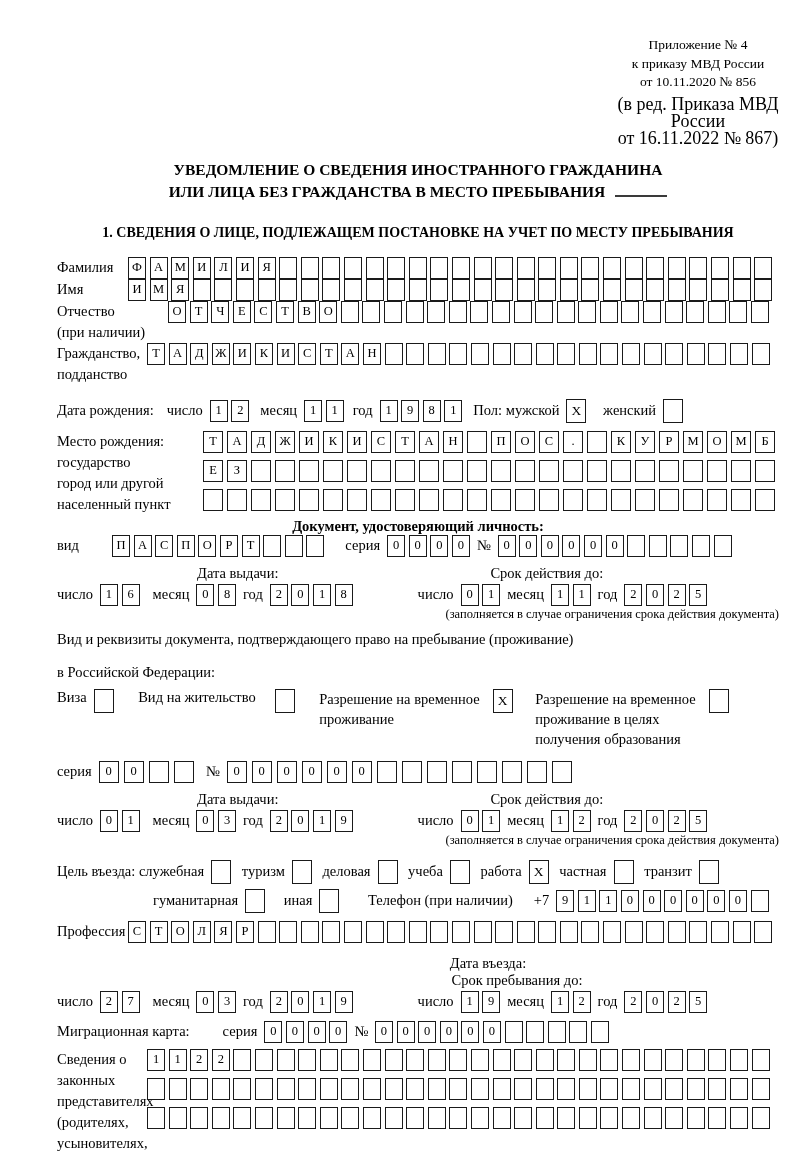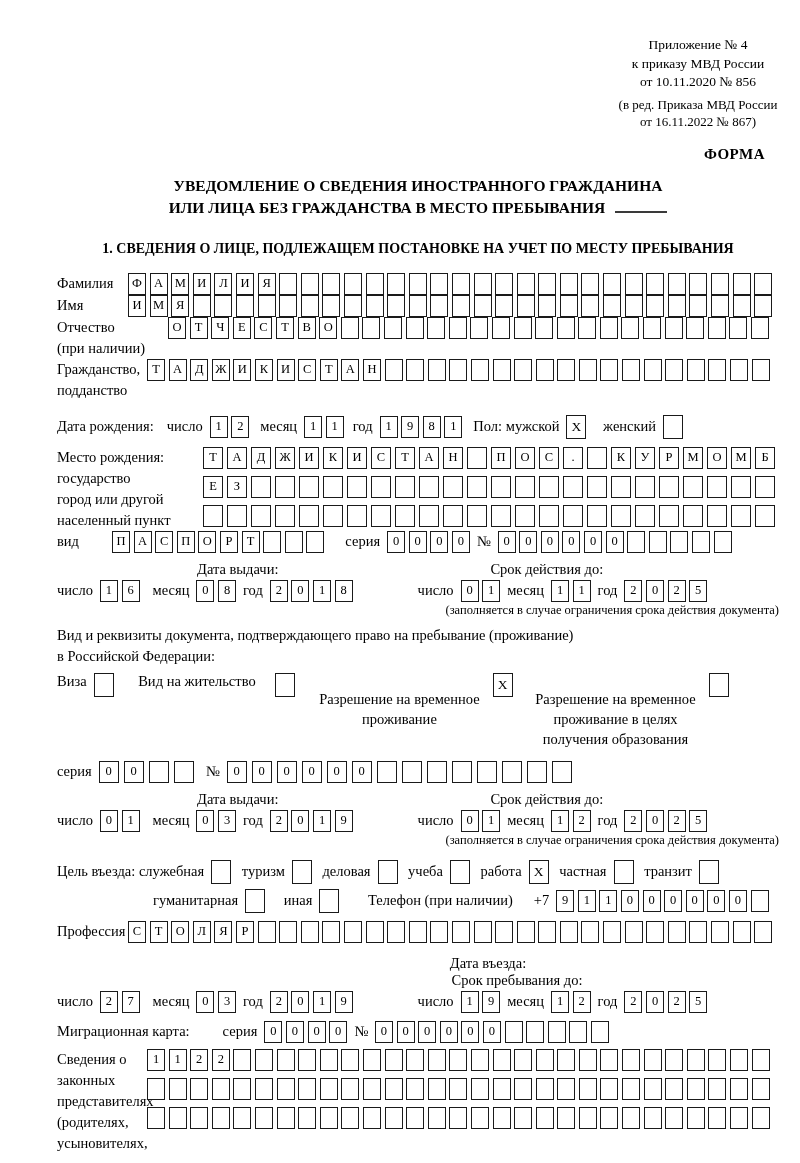--- a/index.html
+++ b/index.html
@@ -5,34 +5,34 @@
   * { box-sizing: border-box; }
   html,body { margin:0; padding:0; }
   body {
     width:800px; height:1163px; background:#ffffff; color:#000;
     font-family:"Liberation Serif", serif; overflow:hidden;
   }
   .page { width:800px; height:1163px; padding:36px 21px 0 57px; }
 
   
   .hdr { margin-left:560px; font-size:13.5px; line-height:18.5px;text-align:center; }
-  .hdr .sub { font-size:13px; line-height:17px; margin-top:4px; }
+  .hdr .sub { font-size:18px; line-height:17px; margin-top:4px; }
 
   .forma { text-align:right; padding-right:14px; font-weight:bold; font-size:15px; margin-top:16px; letter-spacing:.5px; }
 
   .title { text-align:center; font-weight:bold; font-size:15.5px; line-height:22px; margin-top:12px; }
   .title .blank { display:inline-block; width:52px; height:14px; border-bottom:2px solid #3a3a3a; margin-left:10px; }
 
   .sec { text-align:center; font-weight:bold; font-size:14px; margin-top:22px; }
 
   
   .row { display:flex; align-items:center; column-gap:7px; font-size:14.5px; }
   .txt { white-space:nowrap; }
   .lbl { flex:none; line-height:21px; }
-  .block { text-align:center; line-height:20px;margin-top:16px; }
+  .block { line-height:20px; }
   .cells { display:flex; flex:none; }
   .cell {
     flex:none; width:18px; height:22px; margin-right:3.6px;
     border:1.6px solid #1a1a1a; background:#fff;
     display:flex; align-items:center; justify-content:center;
     font-size:12.5px;
   }
   .cell:last-child { margin-right:0; }
   .cb { width:20px; height:24px; font-size:13.5px; }
   .cellstack { display:flex; flex-direction:column; row-gap:7px; }
@@ -52,21 +52,21 @@
 
   .row-birthdate { margin-top:14px; }
   .row-birthplace { margin-top:8px; }
   .row-birthplace .cell { width:20px; margin-right:4px; }
   .row-doc-heading { justify-content:center; margin-top:3px; }
   .row-doc-heading .txt { font-weight:bold; }
   .row-doc-dates-header, .row-res-dates-header, .row-entry-dates-header { margin-top:8px; }
   .row-doc-dates, .row-res-dates, .row-entry-dates { margin-top:2px; }
   .row-doc-note, .row-res-note { justify-content:flex-end; margin-top:1px; }
   .row-res-line1 { margin-top:9px; }
-  .row-res-line2 { margin-top:4px; }
+  .row-res-line2 { margin-top:16px; }
   .row-res-type { margin-top:8px; }
   .row-res-serial { margin-top:12px; }
   .row-res-serial .cell { width:20px; margin-right:5px; }
   .row-purpose { margin-top:12px; }
   .row-purpose2 { margin-top:5px; }
   .row-profession { margin-top:8px; }
   .row-entry-dates-header { margin-top:12px;flex-direction:column; }
   .row-migration-card { margin-top:8px; }
   .row-guardians { margin-top:6px; position:relative; }
 </style>
@@ -77,21 +77,20 @@
   <div class="hdr">
     <div>Приложение № 4</div>
     <div>к приказу МВД России</div>
     <div>от 10.11.2020 № 856</div>
     <div class="sub">
       <div>(в ред. Приказа МВД России</div>
       <div>от 16.11.2022 № 867)</div>
     </div>
   </div>
 
-  <div class="forma">ФОРМА</div>
 
   <div class="title">
     <div>УВЕДОМЛЕНИЕ О СВЕДЕНИЯ ИНОСТРАННОГО ГРАЖДАНИНА</div>
     <div>
       <span>ИЛИ ЛИЦА БЕЗ ГРАЖДАНСТВА В МЕСТО ПРЕБЫВАНИЯ</span><span class="blank"></span>
     </div>
   </div>
 
   <div class="sec">1. СВЕДЕНИЯ О ЛИЦЕ, ПОДЛЕЖАЩЕМ ПОСТАНОВКЕ НА УЧЕТ ПО МЕСТУ ПРЕБЫВАНИЯ</div>
 
@@ -348,20 +347,23 @@
             <div class="cell"></div>
             <div class="cell"></div>
             <div class="cell"></div>
             <div class="cell"></div>
             <div class="cell"></div>
             <div class="cell"></div>
             <div class="cell"></div>
           </div>
         </div>
       </div>
+      <div class="row row-doc-heading">
+        <span class="txt">Документ, удостоверяющий личность:</span>
+      </div>
       <div class="row row-doc-type">
         <div class="lbl">
           <div>вид</div>
         </div>
         <div class="cells">
           <div class="cell">П</div>
           <div class="cell">А</div>
           <div class="cell">С</div>
           <div class="cell">П</div>
           <div class="cell">О</div>

